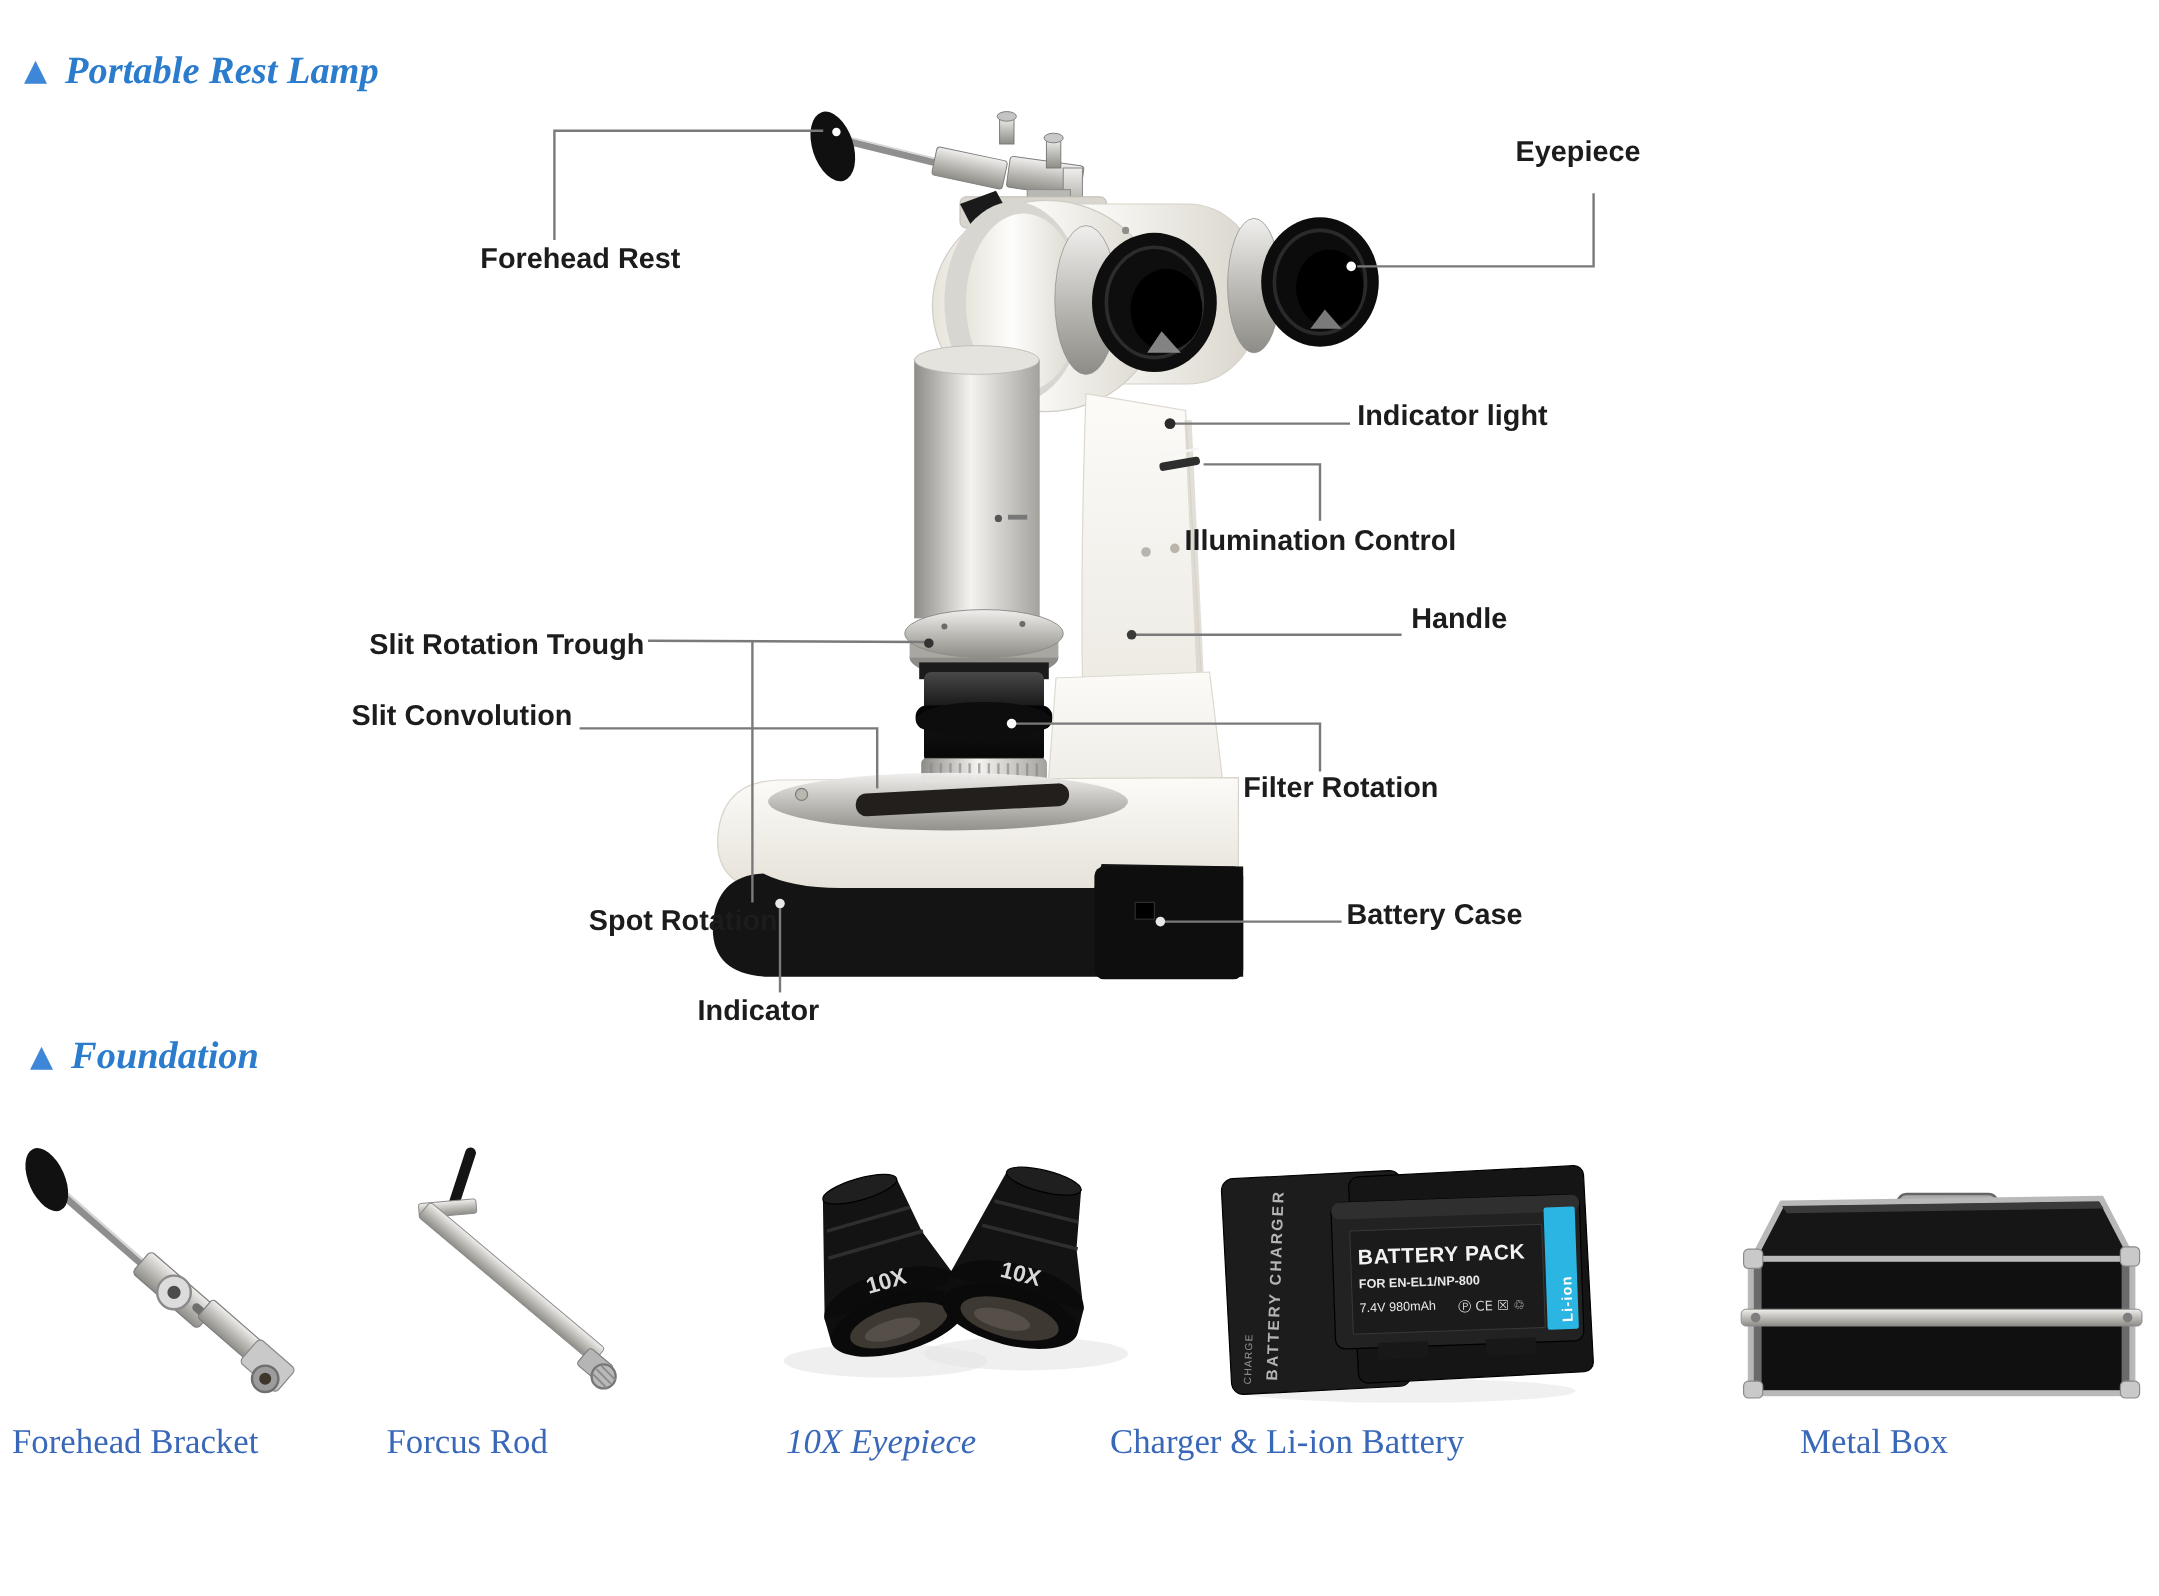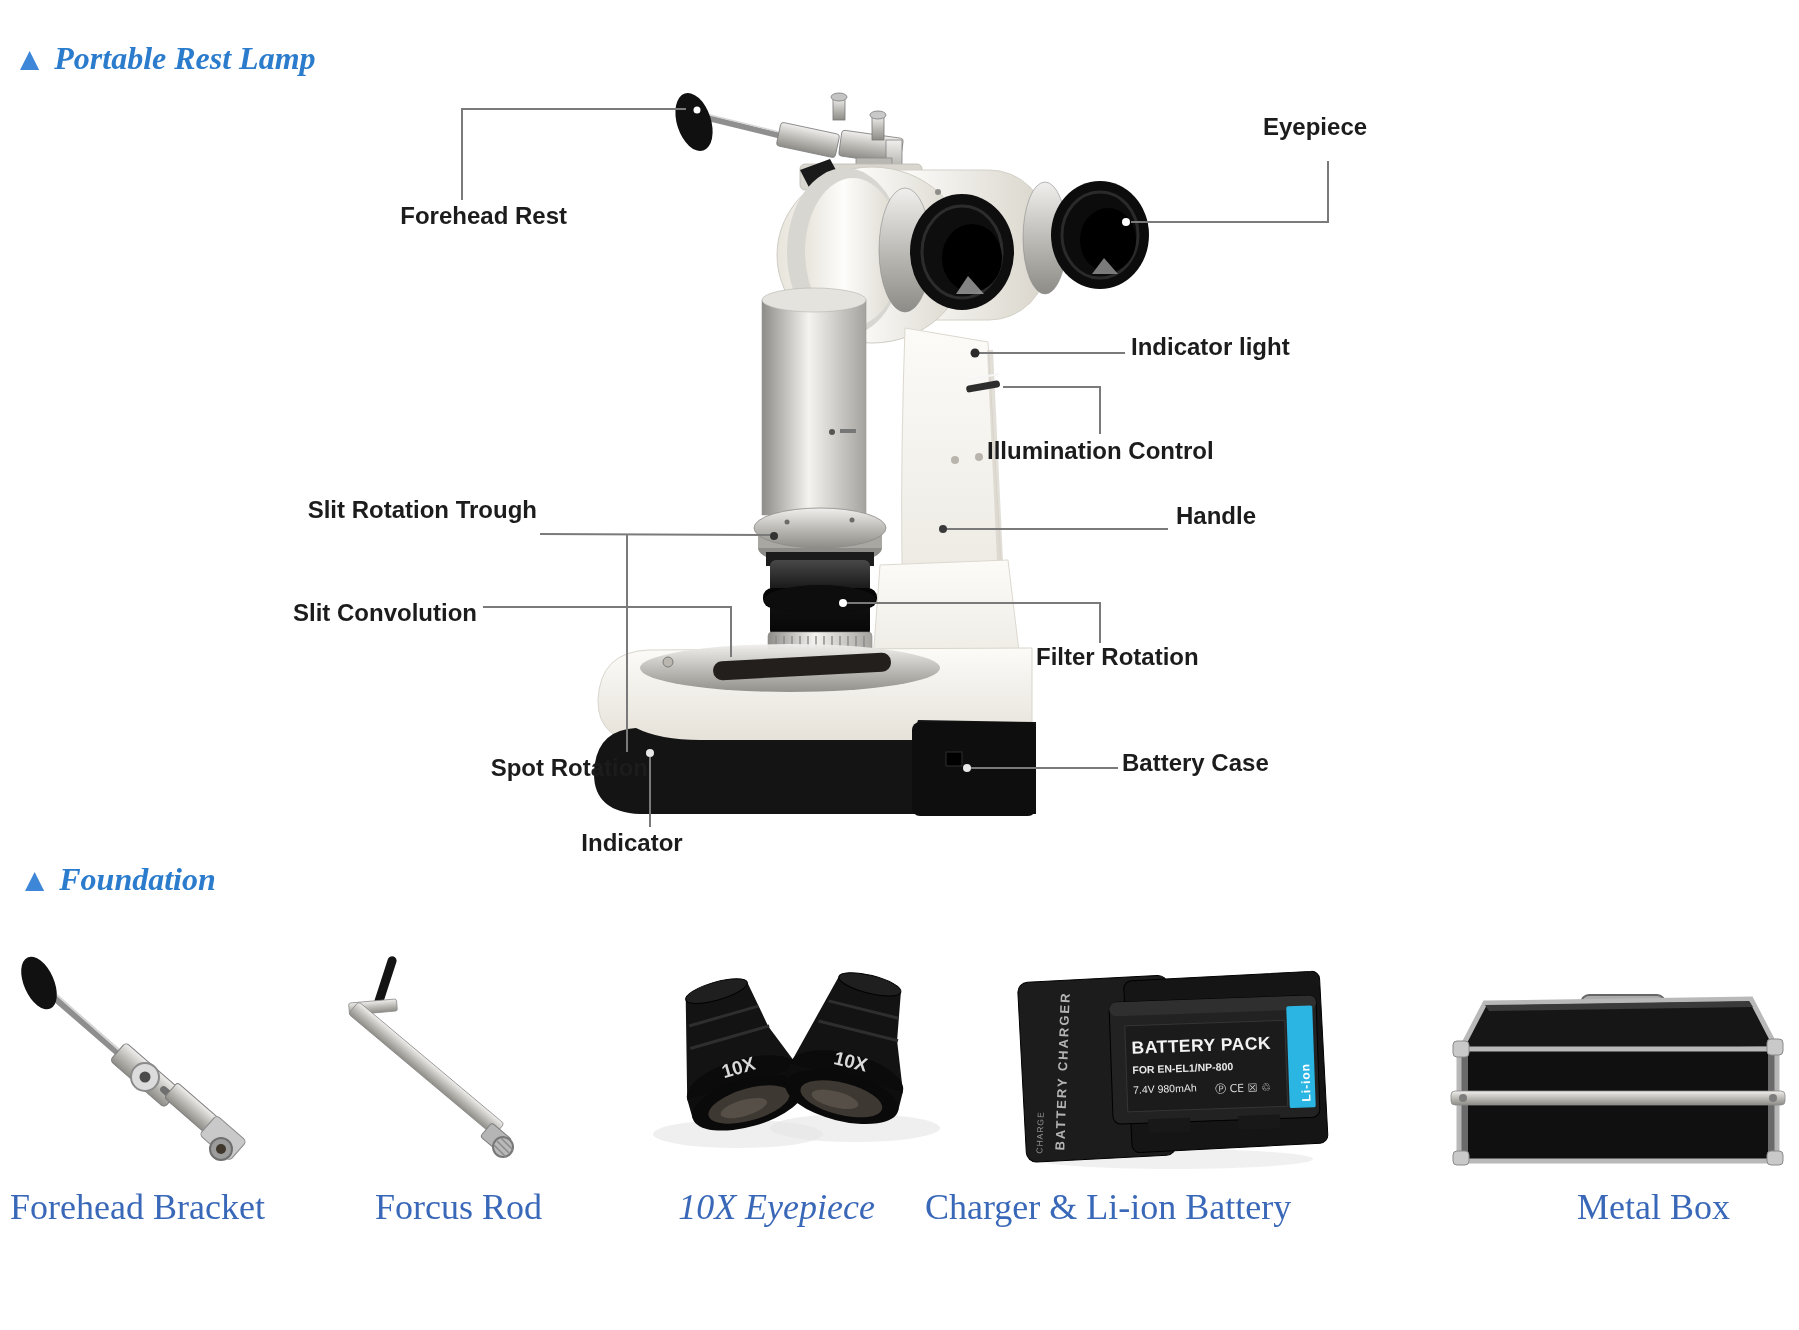--- a/index.html
+++ b/index.html
@@ -4,22 +4,22 @@
 <style>
   html,body{margin:0;padding:0;background:#fff;}
   .canvas{position:relative;width:1799px;height:1330px;background:#ffffff;overflow:hidden;
           font-family:"Liberation Sans",sans-serif;}
   .sec-title{position:absolute;display:flex;align-items:center;gap:15px;color:#2b7ccc;
              font-family:"Liberation Serif",serif;font-style:italic;font-weight:700;font-size:32px;
              white-space:nowrap;}
   .tri{font-style:normal;font-size:25px;color:#3e86d8;font-family:"DejaVu Sans",sans-serif;line-height:1;}
   .dlabel{position:absolute;font-weight:700;font-size:24px;color:#1c1c1c;white-space:nowrap;
           letter-spacing:0px;}
-  .caption{position:absolute;top:1186px;font-family:"Liberation Serif",serif;font-size:36px;
-           color:#3a68b8;text-align:right;white-space:nowrap;}
+  .caption{position:absolute;top:1186px;font-family:"Liberation Serif",serif;font-size:29px;
+           color:#3a68b8;text-align:left;white-space:nowrap;}
   svg{position:absolute;display:block;}
   svg text{font-family:"Liberation Sans",sans-serif;}
 </style>
 </head>
 <body>
 
 <div class="canvas">
 
   <div class="sec-title" style="left:20px;top:40px;">
     <span class="tri">▲</span>
@@ -192,22 +192,22 @@
           <circle cx="650" cy="753" r="4" fill="#e8e8e8" stroke="none"></circle>
       </g>
     </g>
   </svg>
 
   <div class="dlabel" style="right:1232px;top:202px;">Forehead Rest</div>
   <div class="dlabel" style="left:1263px;top:113px;">Eyepiece</div>
   <div class="dlabel" style="left:1131px;top:333px;">Indicator light</div>
   <div class="dlabel" style="left:987px;top:437px;">Illumination Control</div>
   <div class="dlabel" style="left:1176px;top:502px;">Handle</div>
-  <div class="dlabel" style="right:1262px;top:496px;">Slit Rotation Trough</div>
-  <div class="dlabel" style="right:1322px;top:599px;text-align:right;">Slit Convolution</div>
+  <div class="dlabel" style="right:1262px;top:524px;">Slit Rotation Trough</div>
+  <div class="dlabel" style="right:1322px;top:583px;text-align:right;">Slit Convolution</div>
   <div class="dlabel" style="left:1022px;top:643px;margin-left:14px;">Filter Rotation</div>
   <div class="dlabel" style="right:1151px;top:754px;">Spot Rotation</div>
   <div class="dlabel" style="left:1122px;top:749px;">Battery Case</div>
   <div class="dlabel" style="left:547px;top:829px;width:170px;text-align:center;">Indicator</div>
 
   <svg style="left:5px;top:943px;" width="250" height="225" viewBox="0 0 250 225">
     <g>
       <line x1="42" y1="48" x2="132" y2="126" stroke="#8e8e8e" stroke-width="7"></line>
       <line x1="44" y1="45" x2="130" y2="121" stroke="#d6d6d6" stroke-width="2"></line>
       <ellipse cx="34" cy="40" rx="15" ry="28" fill="#111" transform="rotate(-24 34 40)"></ellipse>

